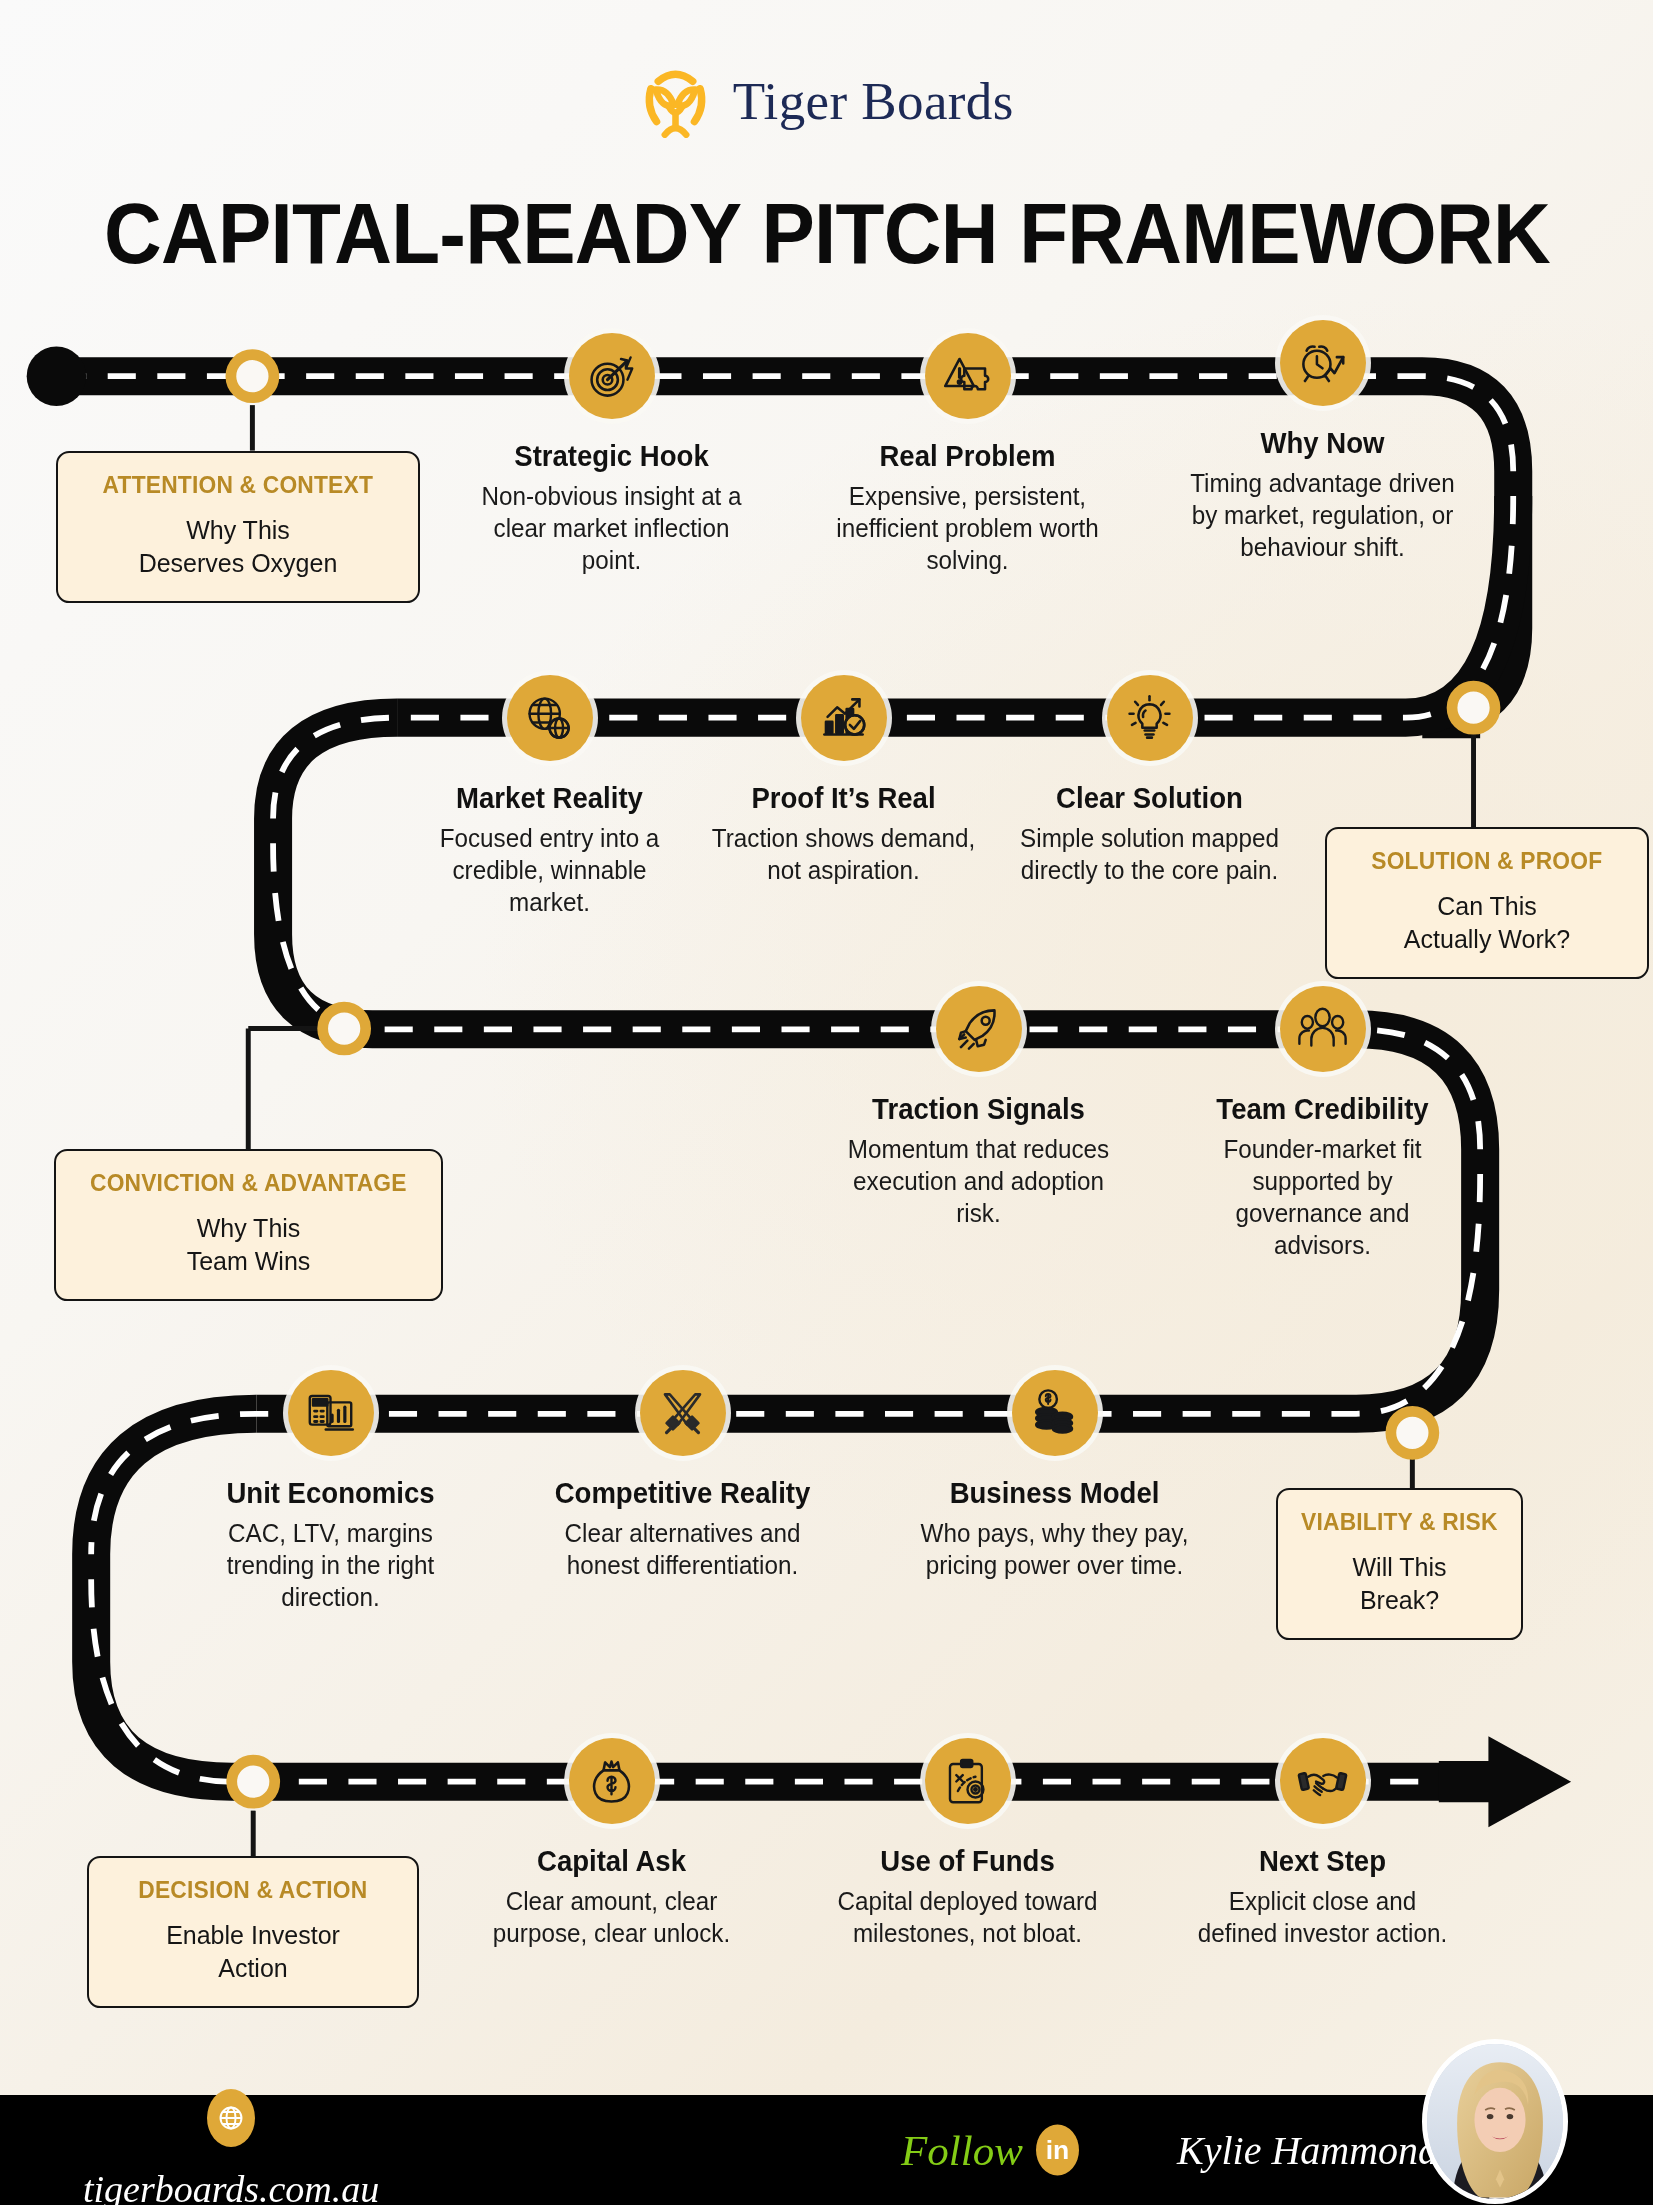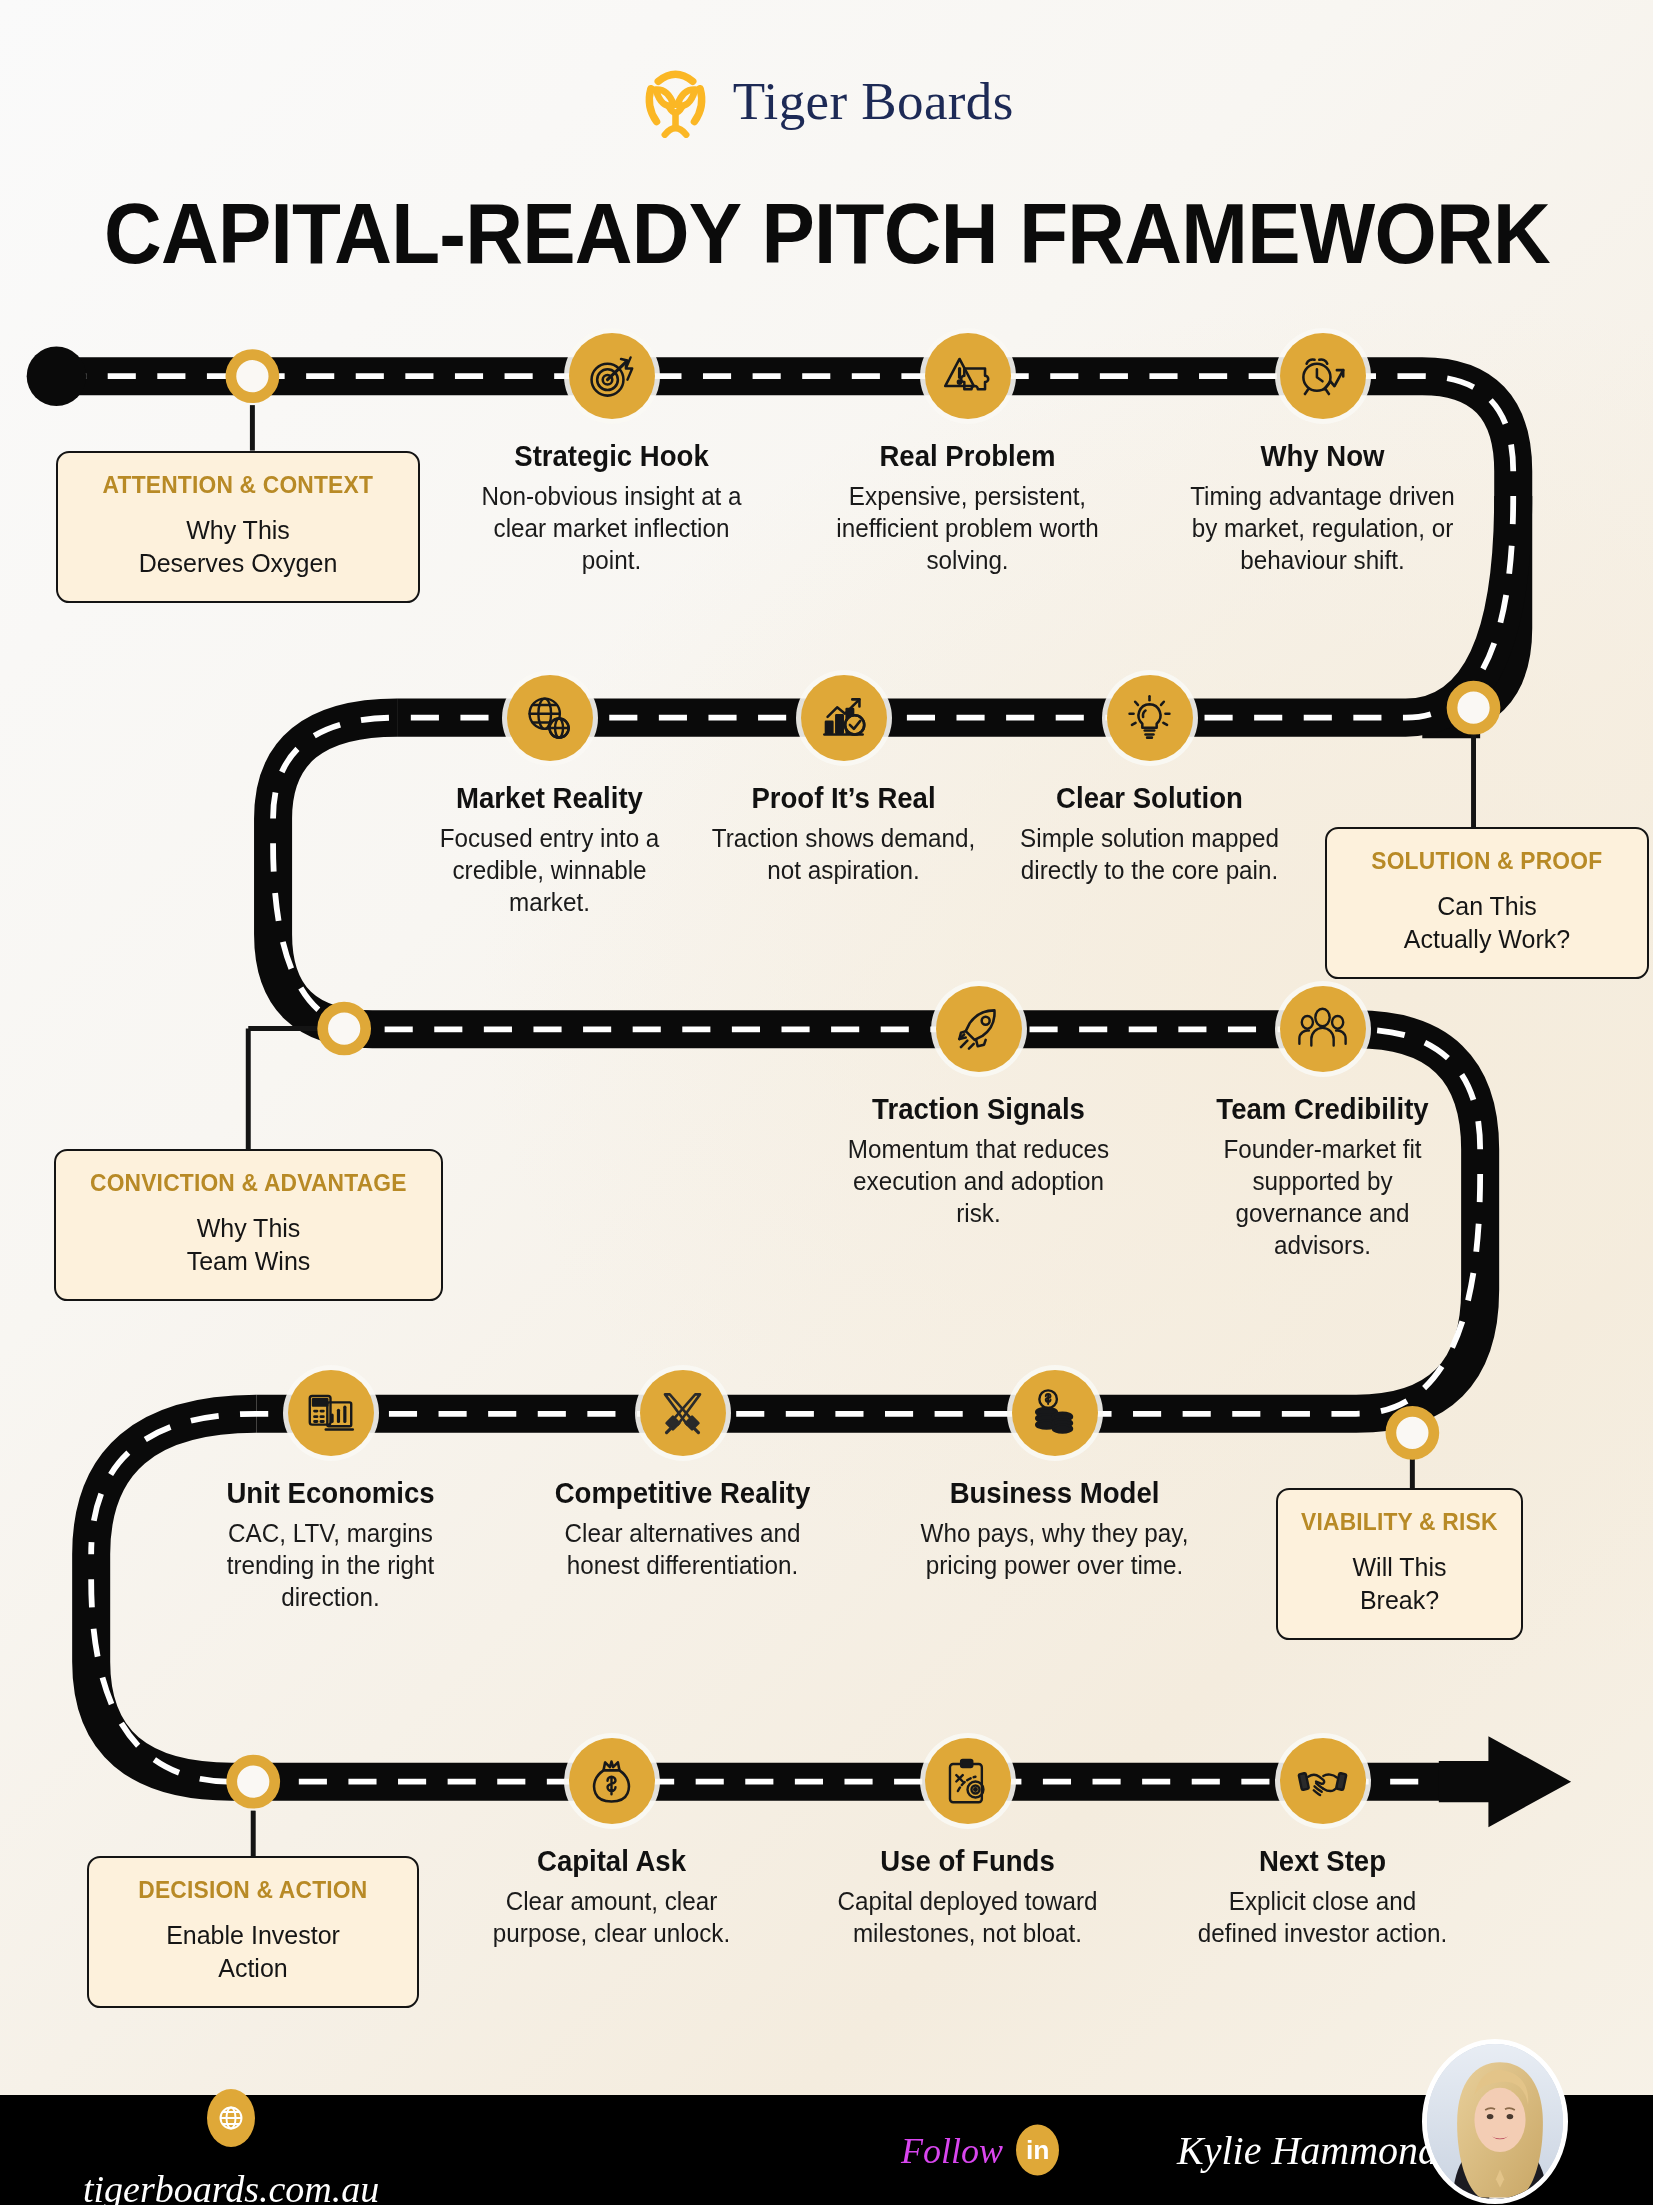--- a/index.html
+++ b/index.html
@@ -77,21 +77,21 @@
   }
   .foot-site-text{
     font-family:"Liberation Serif", serif; font-style:italic;
     font-size:38px; color:#fff;
   }
   .foot-follow{
     position:absolute; left:901px; top:50%; transform:translateY(-50%);
     display:flex; align-items:center; gap:13.2px;
   }
   .foot-follow-label{
-    font-family:"Liberation Serif", serif; font-style:italic; font-size:36px; color:#d946ef;
+    font-family:"Liberation Serif", serif; font-style:italic; font-size:43px; color:#84cc16;
   }
   .li-badge{
     width:43px; height:51px; border-radius:50%; background:#dfa838;
     display:flex; align-items:center; justify-content:center;
     font-family:"Liberation Sans",sans-serif; font-weight:700; font-size:26.5px; color:#fff;
   }
   .foot-name{
     position:absolute; left:1177px; top:50%; transform:translateY(-50%);
     font-family:"Liberation Serif", serif; font-style:italic; font-size:40px; color:#fff;
   }
@@ -217,21 +217,21 @@
         <path d="M22 10 L40 44 L4 44 Z"></path>
           <path d="M22 22 L22 33" stroke-width="4"></path>
           <circle cx="22" cy="39" r="2" fill="#17181A"></circle>
         <path d="M38 22 h16 v9 a4 4 0 0 1 0 8 v9 h-9 a4 4 0 0 0 -8 0 h-9 v-9 a4 4 0 0 1 0 -8 v-9 z" fill="#fff" fill-opacity=".0"></path>
       </svg>
     </div>
     <div class="s-title" style="margin-top:107px;">Real Problem</div>
     <div class="s-desc">Expensive, persistent, inefficient problem worth solving.</div>
   </div>
 
-  <div class="stage" style="left:1182px; top:333px;">
+  <div class="stage" style="left:1182px; top:320px;">
     <div class="circ" style="top:0;">
       <svg viewBox="0 0 64 64" fill="none" stroke="#17181A" stroke-width="3.2" stroke-linecap="round" stroke-linejoin="round">
         <circle cx="25" cy="33" r="17"></circle>
           <path d="M25 23 L25 33 L32 38"></path>
         <path d="M12 16 a8 8 0 0 1 10 -5"></path>
           <path d="M38 16 a8 8 0 0 0 -10 -5"></path>
         <path d="M14 48 l-4 6"></path>
           <path d="M36 48 l4 6"></path>
         <path d="M34 48 L42 38 L47 44 L58 24" stroke-width="3.4"></path>
           <path d="M50 24 L58 24 L58 32"></path>

